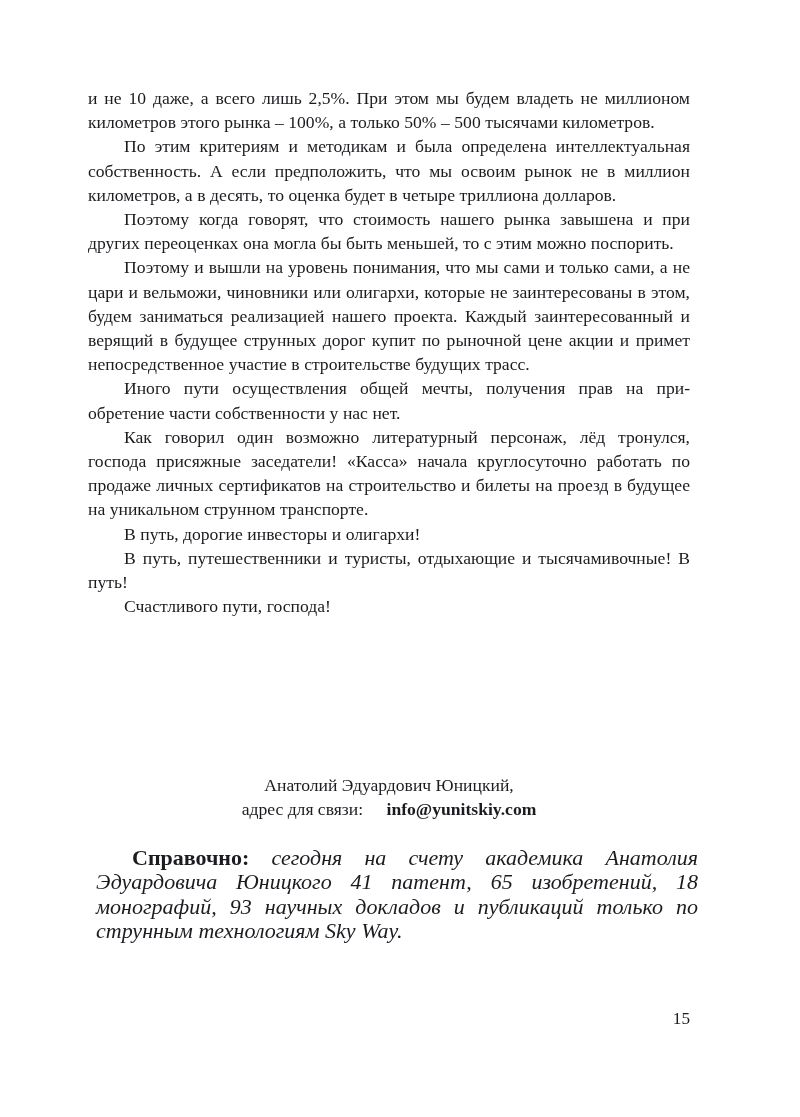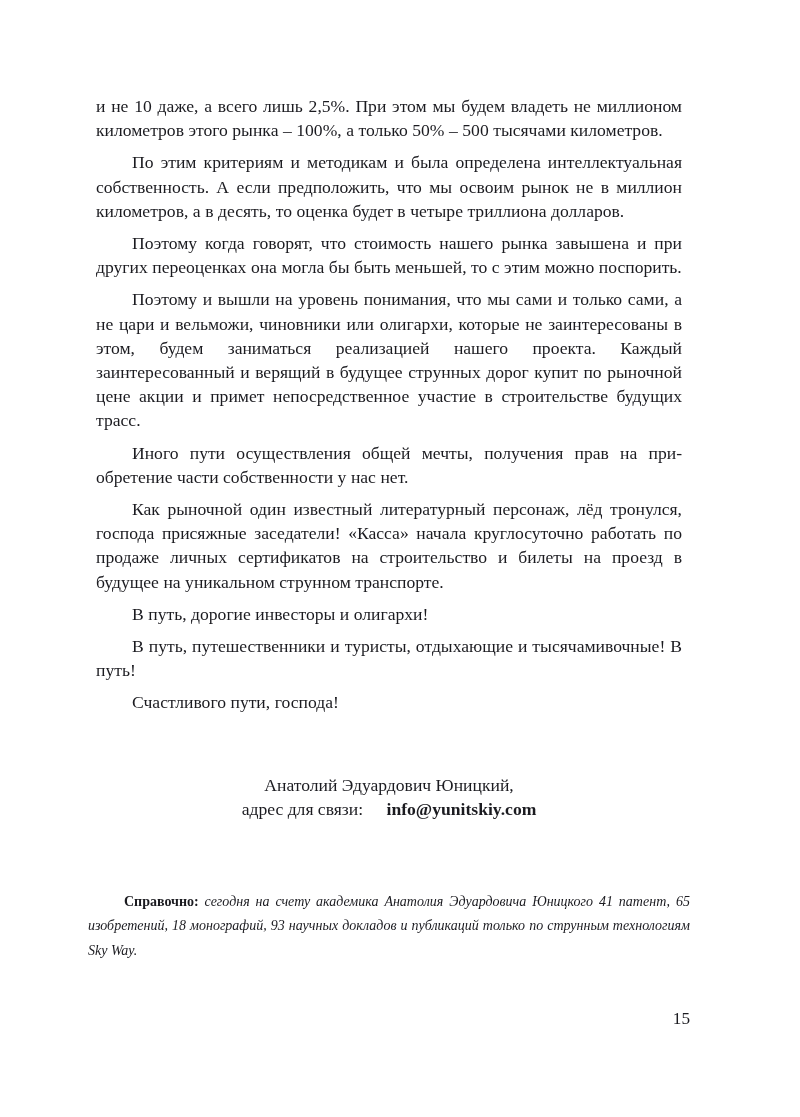--- a/index.html
+++ b/index.html
@@ -27,21 +27,21 @@
   }
 
   .text-column {
     position: absolute;
     left: 88px;
     top: 86px;
     width: 602px;
   }
 
   p.para {
-    margin: 8px;
+    margin: 0;
     font-size: 17.6px;
     line-height: 24.2px;
     text-align: justify;
     text-justify: inter-word;
     text-indent: 36px;
     hyphens: manual;
     word-spacing: 0.1px;
   }
 
   
@@ -67,29 +67,28 @@
     display: block;
     white-space: nowrap;
   }
   .signature .email {
     font-weight: bold;
     margin-left: 19px;
   }
 
   .note {
     position: absolute;
-    left: 88px;
+    left: 96px;
     top: 846px;
     width: 602px;
-    font-size: 14px;
+    font-size: 22px;
     line-height: 24.4px;
     text-align: justify;
     text-indent: 36px;
     font-style: italic;
-    margin-top: 44px;
   }
   .note .note-label {
     font-weight: bold;
     font-style: normal;
   }
   .note .latin {
     font-style: italic;
   }
 
   .page-number {
@@ -113,21 +112,21 @@
 
     <p class="para">По этим критериям и методикам и была определена интеллек­туальная собственность. А если предположить, что мы освоим рынок не в миллион километров, а в десять, то оценка будет в четыре трил­лиона долларов.</p>
 
 
     <p class="para">Поэтому когда говорят, что стоимость нашего рынка завышена и при других переоценках она могла бы быть меньшей, то с этим мож­но поспорить.</p>
 
     <p class="para">Поэтому и вышли на уровень понимания, что мы сами и только сами, а не цари и вельможи, чиновники или олигархи, которые не за­интересованы в этом, будем заниматься реализацией нашего проек­та. Каждый заинтересованный и верящий в будущее струнных дорог купит по рыночной цене акции и примет непосредственное участие в строительстве будущих трасс.</p>
 
     <p class="para">Иного пути осуществления общей мечты, получения прав на при­обретение части собственности у нас нет.</p>
 
-    <p class="para">Как рыночной один известный литературный персонаж, лёд тро­нулся, господа присяжные заседатели! «Касса» начала круглосуточно работать по продаже личных сертификатов на строительство и билеты на проезд в будущее на уникальном струнном транспорте.</p>
+    <p class="para">Как говорил один возможно литературный персонаж, лёд тро­нулся, господа присяжные заседатели! «Касса» начала круглосуточно работать по продаже личных сертификатов на строительство и билеты на проезд в будущее на уникальном струнном транспорте.</p>
 
     <p class="para">В путь, дорогие инвесторы и олигархи!</p>
 
     <p class="para">В путь, путешественники и туристы, отдыхающие и тысячами­вочные! В путь!</p>
 
     <p class="para">Счастливого пути, господа!</p>
 
   </div>
 
   <div class="signature">

